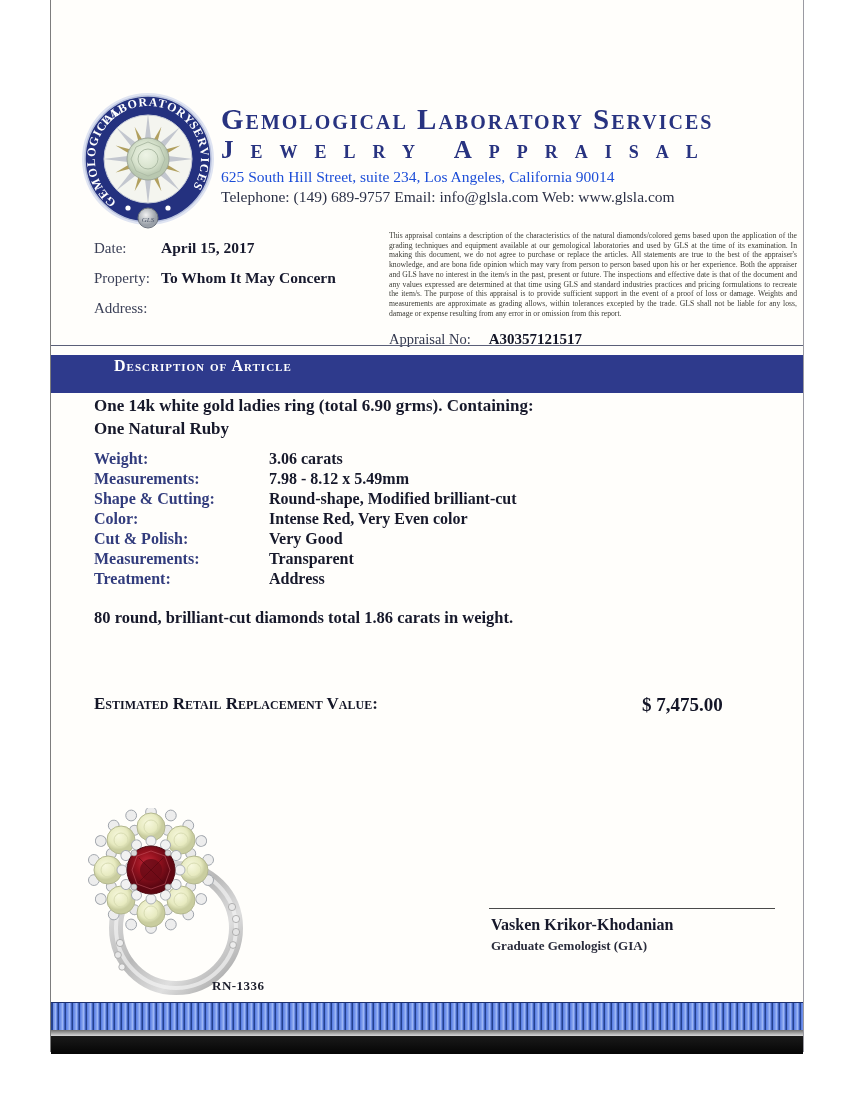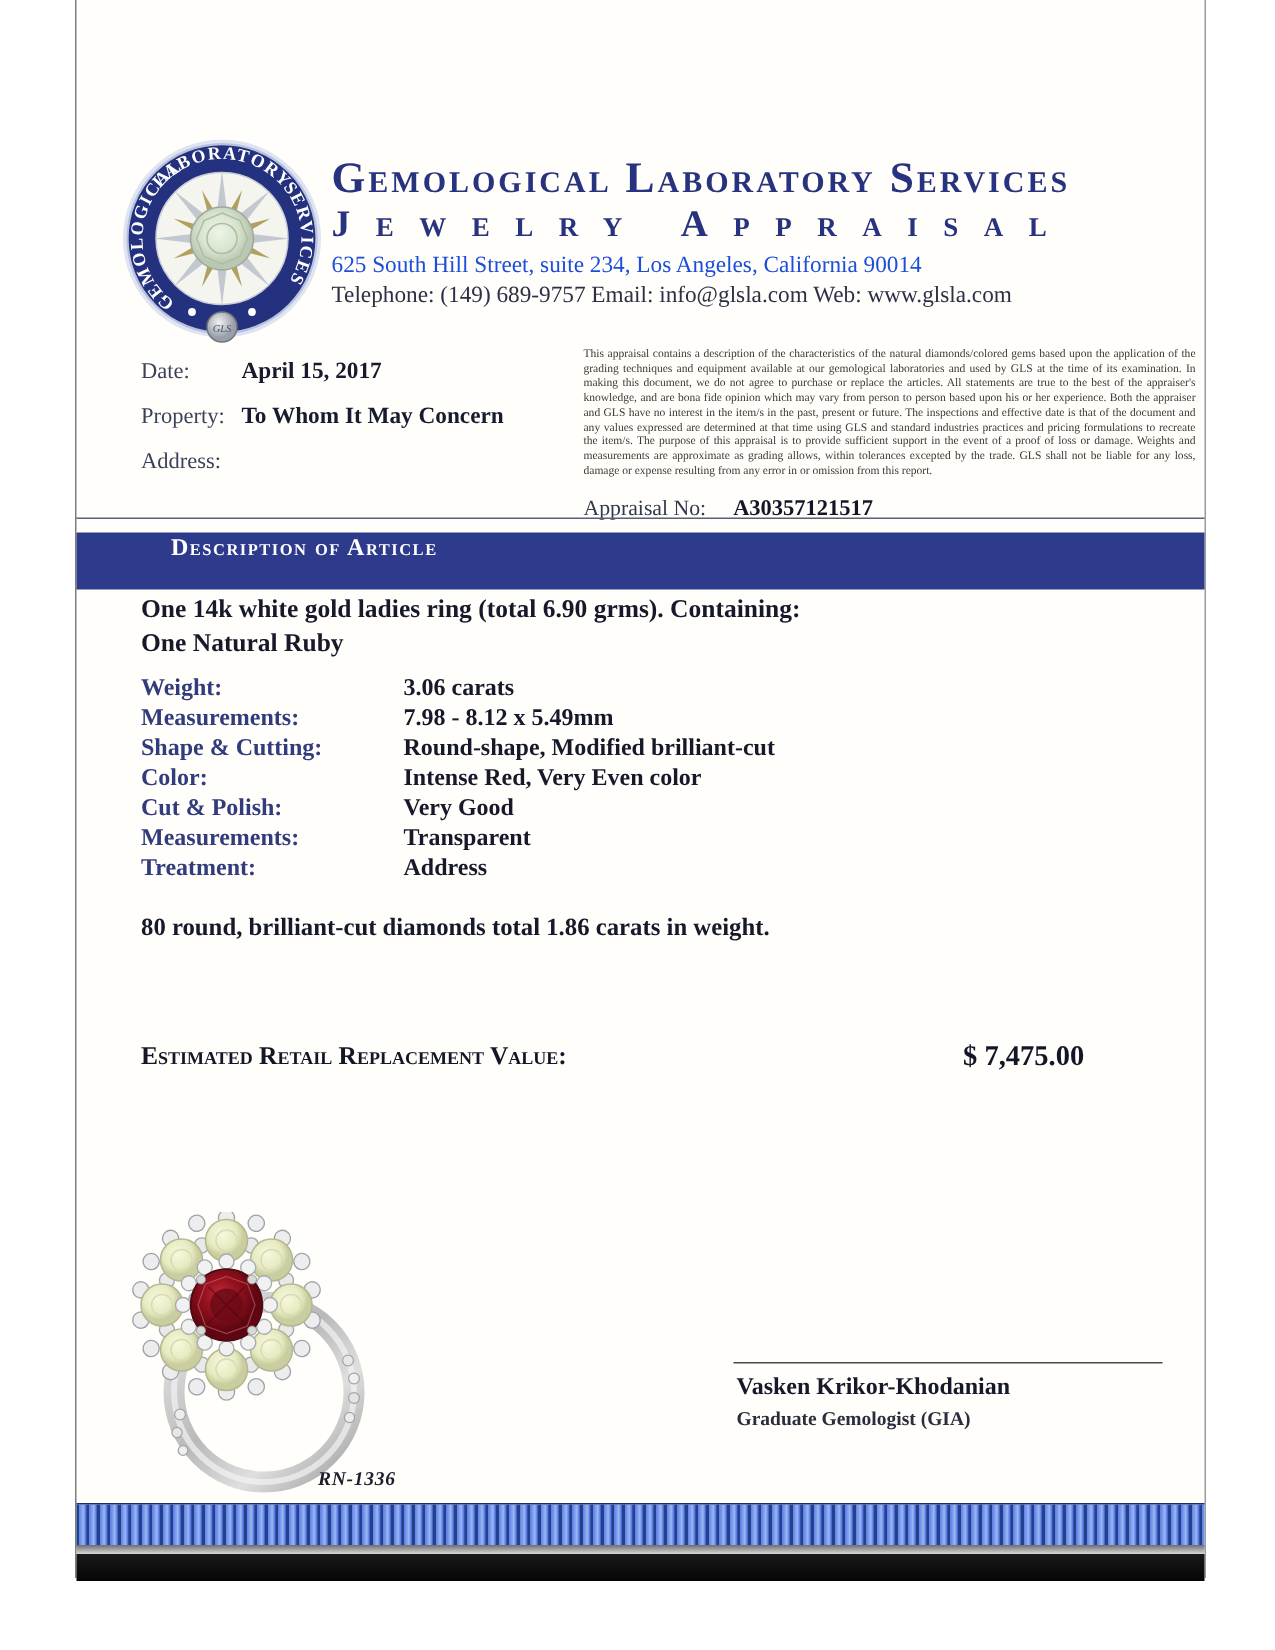--- a/index.html
+++ b/index.html
@@ -35,21 +35,21 @@
   .intro{position:absolute;left:43px;top:395px;font-size:17px;font-weight:bold;color:#17192b;line-height:1.35;}
   .specs{position:absolute;left:43px;top:450px;}
   .spec-row{position:relative;height:20px;}
   .spec-label{position:absolute;left:0;top:0;font-size:16px;font-weight:bold;color:#323c7d;white-space:nowrap;}
   .spec-value{position:absolute;left:175px;top:0;font-size:16px;font-weight:bold;color:#17192b;white-space:nowrap;}
   .diamonds{position:absolute;left:43px;top:605px;font-size:16.5px;font-weight:bold;color:#17192b;line-height:1.55;}
   .value-row{position:absolute;left:43px;top:694px;width:640px;}
   .value-label{font-variant:small-caps;font-weight:bold;font-size:17px;color:#141627;display:inline-block;}
   .value-amount{position:absolute;left:548px;top:0;font-weight:bold;font-size:19px;color:#141627;white-space:nowrap;}
   
-  .ring-area{position:absolute;left:13px;top:808px;width:260px;height:196px;font-style:italic;}
+  .ring-area{position:absolute;left:13px;top:808px;width:260px;height:196px;}
   .rn-label{position:absolute;left:148px;top:170px;font-size:13px;font-weight:bold;color:#1c1e2c;letter-spacing:0.5px;}
   .signature{position:absolute;left:438px;top:870px;width:290px;}
   .sig-line{position:absolute;left:0;top:38px;width:286px;border-top:1.2px solid #4a4a4a;}
   .sig-name{position:absolute;left:2px;top:46px;font-size:16px;font-weight:bold;color:#17192b;white-space:nowrap;}
   .sig-title{position:absolute;left:2px;top:68px;font-size:13px;font-weight:bold;color:#2b2d3c;white-space:nowrap;}
   
   .footer{position:absolute;left:0;top:1002px;width:752px;height:50px;}
   .stripes{position:absolute;left:0;top:0;width:100%;height:28px;
            background:repeating-linear-gradient(90deg,
              #24418f 0px,#24418f 1.5px,

